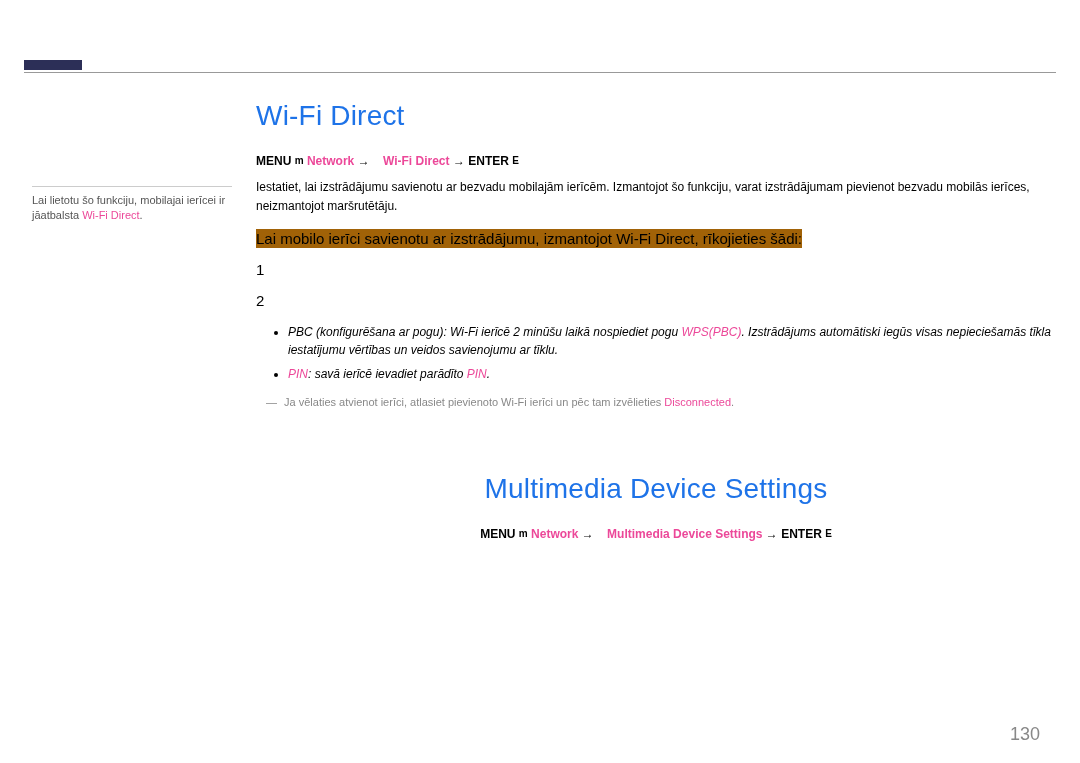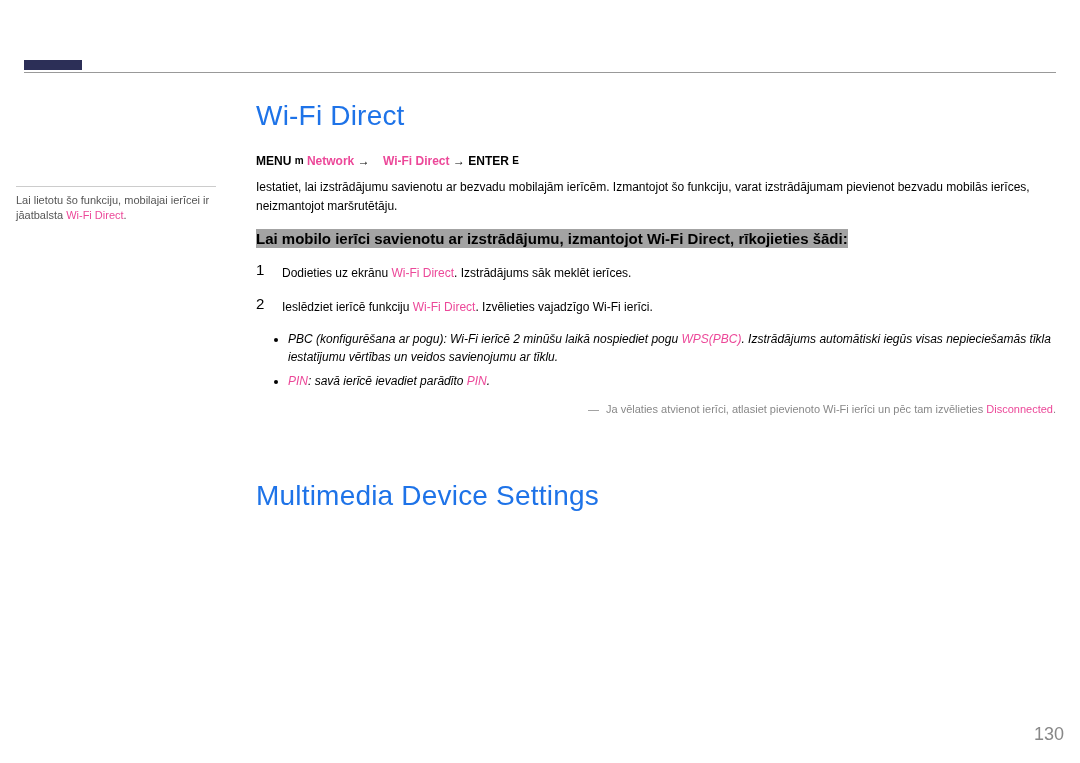--- a/index.html
+++ b/index.html
@@ -1,38 +1,38 @@
 <!DOCTYPE html>
 <html><head>
 <meta charset="utf-8">
 <style>
   html,body{margin:0;padding:0;width:1080px;height:763px;background:#fff;font-family:Arial,Helvetica,sans-serif;color:#000;box-sizing:border-box;}
   *{box-sizing:border-box;}
   .page{position:relative;width:1080px;height:763px;}
   .tab-mark{position:absolute;left:24px;top:60px;width:58px;height:10px;background:#2c2f57;}
   .top-rule{position:absolute;left:24px;top:72px;right:24px;height:0;border-top:1px solid #999;}
-  .sidebar{position:absolute;left:16px;top:186px;width:200px;}
+  .sidebar{position:absolute;left:32px;top:186px;width:200px;}
   .sidebar .rule{border-top:1px solid #ccc;width:200px;margin-bottom:6px;}
   .sidebar p{font-size:11px;line-height:1.4;color:#555;margin:0;}
   .main{position:absolute;left:256px;top:100px;right:24px;}
   h1{font-size:28px;font-weight:400;color:#1e73e8;margin:0 0 22px 0;letter-spacing:0.2px;}
   .nav-path{font-size:12px;font-weight:600;margin:0 0 10px 0;}
   .nav-path .sym{font-size:10px;position:relative;top:-1px;}
   .body-text{font-size:12px;line-height:1.55;margin:0 0 12px 0;}
-  .highlight{display:inline;background:#a3a3a3;font-size:15px;padding:1px 0;font-weight:bold;}
+  .highlight{display:inline;background:#a16207;font-size:15px;padding:1px 0;}
   ol.steps{list-style:none;padding:0;margin:0 0 10px 0;}
   ol.steps li{display:flex;align-items:flex-start;margin:0 0 14px 0;}
   ol.steps .num{font-size:15px;font-weight:400;width:26px;flex:0 0 26px;line-height:1.1;}
   ol.steps .txt{font-size:12px;line-height:1.5;padding-top:2px;}
   ul.bullets{list-style:disc;padding-left:32px;margin:0 0 8px 0;font-style:italic;}
   ul.bullets li{font-size:12px;line-height:1.5;margin-bottom:6px;}
-  .footnote{font-size:11px;color:#888;margin-left:10px;line-height:1.5;text-align:right;}
+  .footnote{font-size:11px;color:#888;margin-left:10px;line-height:1.5;}
   .footnote .dash{margin-right:4px;}
-  .section2{margin-top:62px;}
-  .pagenum{position:absolute;right:16px;bottom:18px;font-size:18px;color:#888;}
+  .section2{margin-top:62px;text-align:center;}
+  .pagenum{position:absolute;right:40px;bottom:18px;font-size:18px;color:#888;}
   .hl-orange{color:#ec4899;}
   .hl-bold{font-weight:700;color:#000000;}
 </style>
 </head>
 <body>
 
 <div class="page">
   <div class="tab-mark"></div>
   <div class="top-rule"></div>
 
@@ -61,47 +61,52 @@
 
     <p class="body-text">Iestatiet, lai izstrādājumu savienotu ar bezvadu mobilajām ierīcēm. Izmantojot šo funkciju, varat izstrādājumam pievienot bezvadu mobilās ierīces, neizmantojot maršrutētāju.</p>
 
     <p class="body-text">
       <span class="highlight">Lai mobilo ierīci savienotu ar izstrādājumu, izmantojot Wi-Fi Direct, rīkojieties šādi:</span>
     </p>
 
     <ol class="steps">
       <li>
         <span class="num">1</span>
-        <span class="txt">
-          <span>Dodieties uz ekrānu </span><span class="hl-orange">Wi-Fi Direct</span><span>. Izstrādājums sāk meklēt ierīces.</span>
-        </span>
       </li>
       <li>
         <span class="num">2</span>
-        <span class="txt">
-          <span>Ieslēdziet ierīcē funkciju </span><span class="hl-orange">Wi-Fi Direct</span><span>. Izvēlieties vajadzīgo Wi-Fi ierīci.</span>
-        </span>
       </li>
     </ol>
 
     <ul class="bullets">
       <li>
         <span>PBC (konfigurēšana ar pogu): Wi-Fi ierīcē 2 minūšu laikā nospiediet pogu </span><span class="hl-orange">WPS(PBC)</span><span>. Izstrādājums automātiski iegūs visas nepieciešamās tīkla iestatījumu vērtības un veidos savienojumu ar tīklu.</span>
       </li>
       <li>
         <span class="hl-orange">PIN</span><span>: savā ierīcē ievadiet parādīto </span><span class="hl-orange">PIN</span><span>.</span>
       </li>
     </ul>
 
     <p class="footnote">
       <span class="dash">―</span>
       <span>Ja vēlaties atvienot ierīci, atlasiet pievienoto Wi-Fi ierīci un pēc tam izvēlieties </span><span class="hl-orange">Disconnected</span><span>.</span>
     </p>
 
     <div class="section2">
       <h1>Multimedia Device Settings</h1>
 
+      <p class="nav-path">
+        <span class="hl-bold">MENU</span>
+        <span class="sym hl-bold">m</span>
+        <span class="hl-orange">Network</span>
+        <span class="hl-bold">→</span>
+        &nbsp;&nbsp;
+        <span class="hl-orange">Multimedia Device Settings</span>
+        <span class="hl-bold">→</span>
+        <span class="hl-bold">ENTER</span>
+        <span class="sym hl-bold">E</span>
+      </p>
 
     </div>
   </div>
 
   <div class="pagenum">130</div>
 </div>
 
 </body></html>

